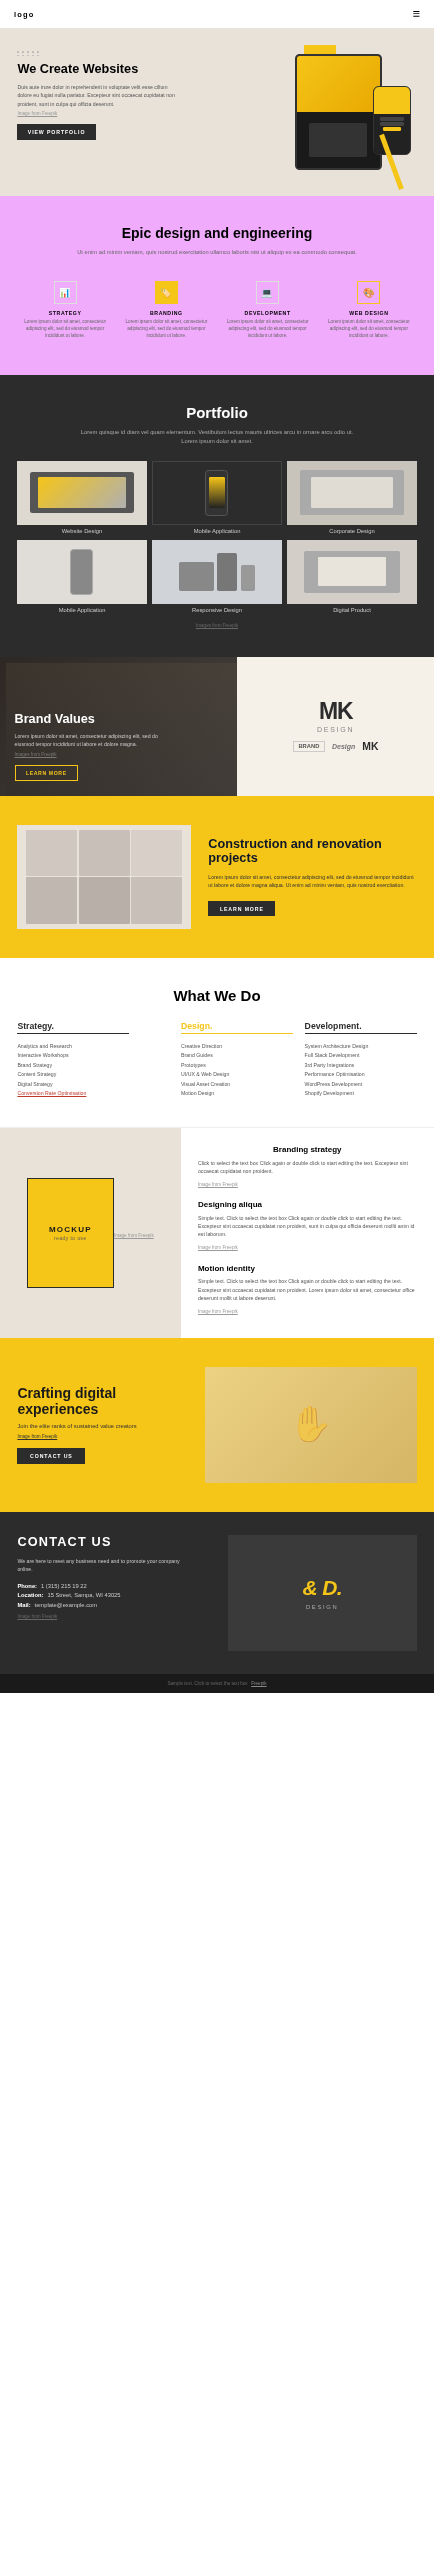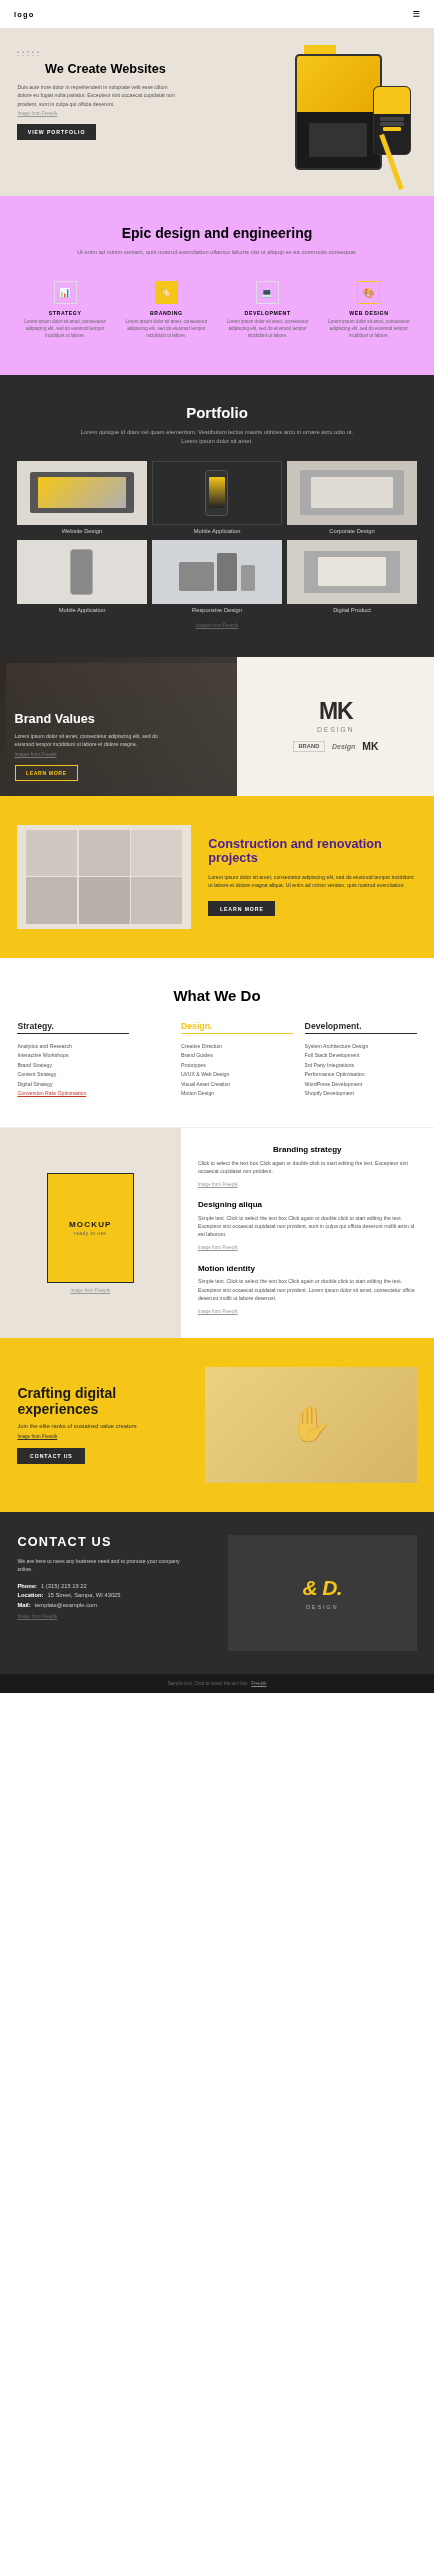--- a/index.html
+++ b/index.html
@@ -27,21 +27,21 @@
       <div style="width:1.7px;height:1.7px;background:#bbb;border-radius:50%;"></div>
       <div style="width:1.7px;height:1.7px;background:#bbb;border-radius:50%;"></div>
       <div style="width:1.7px;height:1.7px;background:#bbb;border-radius:50%;"></div>
       <div style="width:1.7px;height:1.7px;background:#bbb;border-radius:50%;"></div>
       <div style="width:1.7px;height:1.7px;background:#bbb;border-radius:50%;"></div>
       <div style="width:1.7px;height:1.7px;background:#bbb;border-radius:50%;"></div>
       <div style="width:1.7px;height:1.7px;background:#bbb;border-radius:50%;"></div>
       <div style="width:1.7px;height:1.7px;background:#bbb;border-radius:50%;"></div>
       <div style="width:1.7px;height:1.7px;background:#bbb;border-radius:50%;"></div>
     </div>
-    <h2 style="font-size:12.7px;font-weight:800;margin-bottom:7px;text-align:center;">We Create Websites</h2>
+    <h2 style="font-size:12.7px;font-weight:800;margin-bottom:7px;">We Create Websites</h2>
     <p style="font-size:5.2px;color:#555;line-height:1.6;margin-bottom:3.5px;max-width:162px;">Duis aute irure dolor in reprehenderit in voluptate velit esse cillum dolore eu fugiat nulla pariatur. Excepteur sint occaecat cupidatat non proident, sunt in culpa qui officia deserunt.</p>
     <span style="font-size:4.6px;color:#999;display:block;margin-bottom:8px;text-decoration:underline;cursor:pointer;">Image from Freepik</span>
     <button style="background:#2c2c2c;color:#fff;padding:4.6px 10.4px;font-size:5.2px;letter-spacing:0.9px;border:none;cursor:pointer;text-transform:uppercase;font-weight:600;">VIEW PORTFOLIO</button>
   </div>
   <div style="flex:1.2;position:relative;min-height:151px;">
 
     <div style="position:absolute;top:0;right:81px;width:32px;height:46px;background:#f5c518;z-index:1;"></div>
 
     <div style="position:absolute;right:35px;top:8.7px;width:87px;height:116px;background:#1a1a1a;border-radius:4.6px;border:2.3px solid #333;overflow:hidden;z-index:2;">
       <div style="width:100%;height:50%;background:linear-gradient(135deg,#f5c518,#e8a800);"></div>
@@ -186,21 +186,21 @@
     <div style="display:grid;grid-template-columns:1fr 1fr 1fr;gap:1.2px;width:90%;height:90%;">
       <div style="background:#d0c8c0;border-radius:1.2px;"></div>
       <div style="background:#c8c0b8;border-radius:1.2px;"></div>
       <div style="background:#d8d0c8;border-radius:1.2px;"></div>
       <div style="background:#c0b8b0;border-radius:1.2px;"></div>
       <div style="background:#b8b0a8;border-radius:1.2px;"></div>
       <div style="background:#c8c0b8;border-radius:1.2px;"></div>
     </div>
   </div>
   <div style="flex:1.2;">
-    <h2 style="font-size:12.7px;font-weight:800;margin-bottom:8px;color:#4c1d95;">Construction and renovation projects</h2>
+    <h2 style="font-size:12.7px;font-weight:800;margin-bottom:8px;color:#0f172a;">Construction and renovation projects</h2>
     <p style="font-size:5.2px;color:#333;line-height:1.6;margin-bottom:11.6px;">Lorem ipsum dolor sit amet, consectetur adipiscing elit, sed do eiusmod tempor incididunt ut labore et dolore magna aliqua. Ut enim ad minim veniam, quis nostrud exercitation.</p>
     <button style="background:#2c2c2c;color:#fff;padding:4.6px 11.6px;font-size:5.2px;letter-spacing:0.9px;border:none;cursor:pointer;text-transform:uppercase;font-weight:600;">LEARN MORE</button>
   </div>
 </section>
 
 <section style="padding:29px 17.4px;background:#fff;">
   <h2 style="text-align:center;font-size:15px;font-weight:800;margin-bottom:17.4px;">What We Do</h2>
   <div style="display:flex;gap:11.6px;">
 
     <div style="flex:1;">
@@ -236,21 +236,21 @@
         <li style="font-size:5.2px;color:#555;padding:1.7px 0;">Performance Optimisation</li>
         <li style="font-size:5.2px;color:#555;padding:1.7px 0;">WordPress Development</li>
         <li style="font-size:5.2px;color:#555;padding:1.7px 0;">Shopify Development</li>
       </ul>
     </div>
 
   </div>
 </section>
 
 <section style="display:flex;background:#fff;border-top:0.6px solid #eee;">
-  <div style="flex:0.8;background:#e8e2d9;padding:17.4px;display:flex;flex-direction:column;justify-content:center;align-items:center;">
+  <div style="flex:0.8;background:#e8e2d9;padding:17.4px;display:flex;flex-direction:row;justify-content:center;align-items:center;">
     <div style="width:87px;height:110px;background:#f5c518;display:flex;flex-direction:column;align-items:center;justify-content:center;border:1.2px solid #2c2c2c;">
       <div style="font-size:8px;font-weight:800;color:#1a1a1a;letter-spacing:1.2px;text-transform:uppercase;">MOCKUP</div>
       <div style="font-size:4.6px;color:#555;letter-spacing:0.6px;margin-top:2.3px;">ready to use</div>
     </div>
     <div style="font-size:4.6px;color:#999;margin-top:4.6px;text-decoration:underline;cursor:pointer;">Image from Freepik</div>
   </div>
 
   <div style="flex:1.2;padding:17.4px;">
 
     <div style="margin-bottom:12.7px;">

